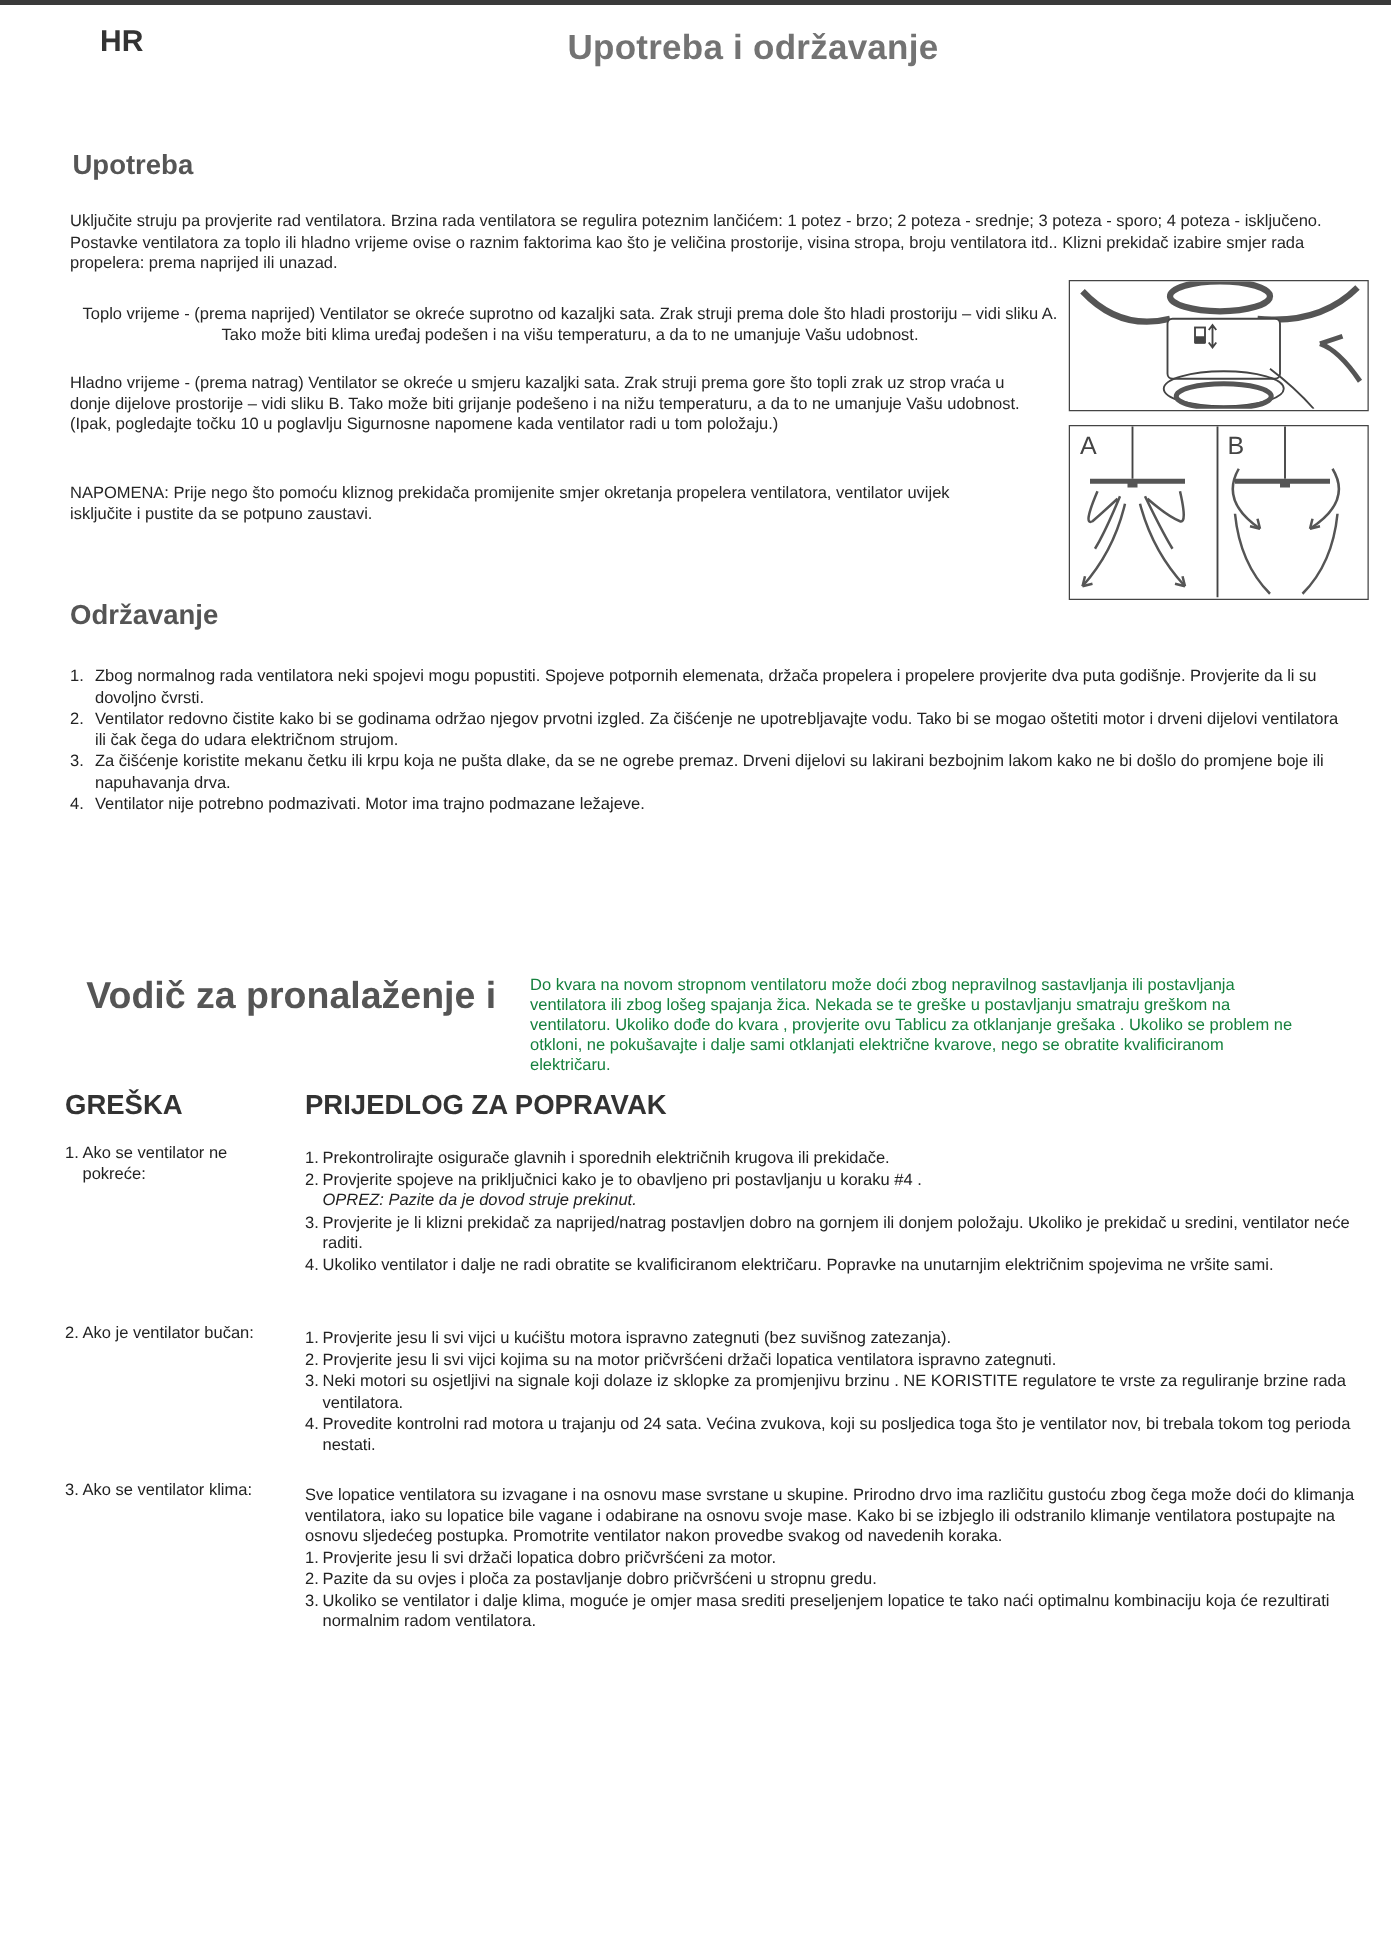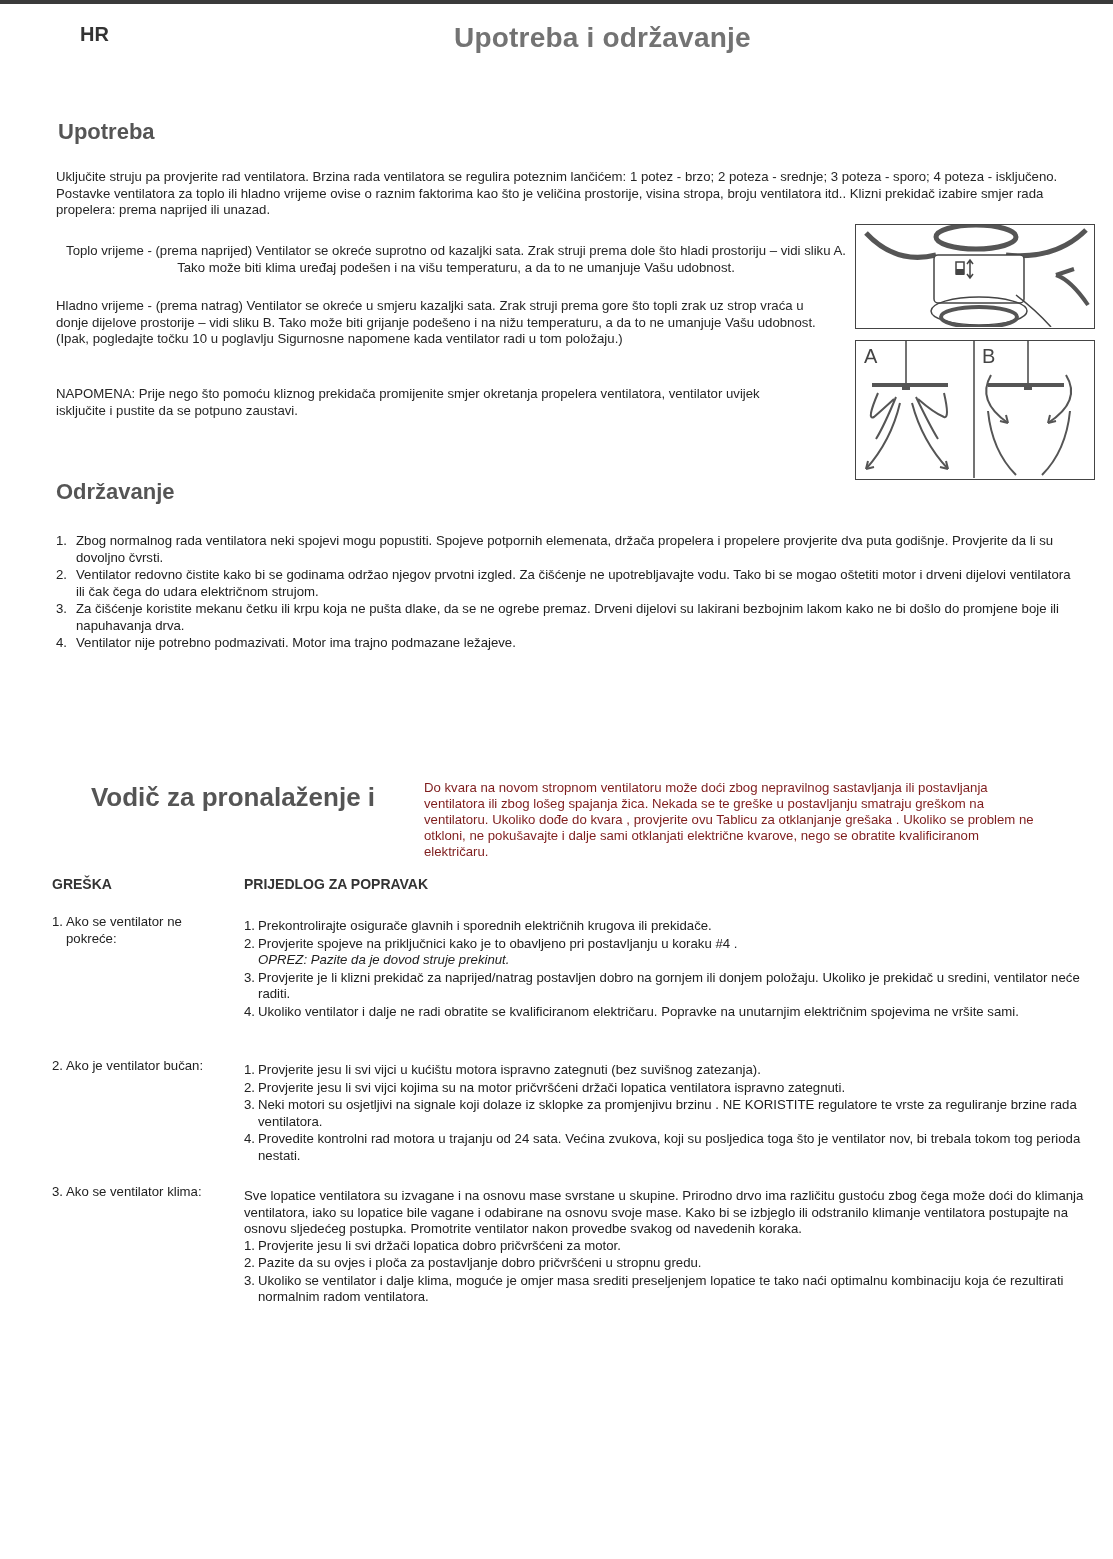--- a/index.html
+++ b/index.html
@@ -1,35 +1,35 @@
 <!DOCTYPE html>
 <html><head>
   <meta charset="utf-8">
   <style>
     html, body { margin: 0; padding: 0; }
     body {
       width: 1113px; height: 1559px; background: #ffffff; position: relative; overflow: hidden;
       font-family: "Liberation Sans", sans-serif; color: #222; font-size: 13.2px; line-height: 16.5px;
     }
     .topbar { position: absolute; left: 0; top: 0; width: 1113px; height: 4px; background: #3a3a3a; }
-    .hr-label { position: absolute; left: 80px; top: 26px; font-size: 20px; font-weight: bold; color: #333; }
+    .hr-label { position: absolute; left: 80px; top: 26px; font-size: 24px; font-weight: bold; color: #333; }
     .page-title { position: absolute; left: 454px; top: 30px; font-size: 28px; font-weight: bold; color: #737373; letter-spacing: 0.2px; }
     h2.section { position: absolute; margin: 0; font-size: 22px; font-weight: bold; color: #555; }
     .p { position: absolute; margin: 0; color: #262626; }
     .w-full { width: 1030px; }
     .numlist { position: absolute; margin: 0; padding: 0; list-style: none; }
     .numlist li { position: relative; padding-left: 20px; margin: 0 0 1px 0; }
     .numlist li .n { position: absolute; left: 0; top: 0; }
     .figure-top { position: absolute; left: 855px; top: 224px; width: 240px; height: 105px; border: 1.5px solid #444; box-sizing: border-box; background: #fff; overflow: hidden; }
     .figure-ab { position: absolute; left: 855px; top: 340px; width: 240px; height: 140px; border: 1.5px solid #444; box-sizing: border-box; background: #fff; }
     .figure-ab svg, .figure-top svg { display: block; }
     .panel-label { font-family: "Liberation Sans", sans-serif; font-size: 20px; fill: #444; }
-    .tg-title { position: absolute; left: 62px; top: 778px; width: 342px; text-align: center; font-size: 26px; line-height: 38px; font-weight: bold; color: #555; }
-    .tg-intro { position: absolute; left: 424px; top: 780px; width: 620px; font-size: 13.2px; line-height: 16px; color: #7f1d1d; }
-    .col-head { position: absolute; top: 876px; font-size: 14px; font-weight: bold; color: #333; }
+    .tg-title { position: absolute; left: 62px; top: 778px; width: 342px; text-align: center; font-size: 30px; line-height: 38px; font-weight: bold; color: #555; }
+    .tg-intro { position: absolute; left: 424px; top: 780px; width: 620px; font-size: 13.2px; line-height: 16px; color: #15803d; }
+    .col-head { position: absolute; top: 876px; font-size: 22px; font-weight: bold; color: #333; }
     .fault { position: absolute; left: 52px; width: 170px; }
     .fault .n { position: absolute; left: 0; top: 0; }
     .fault .t { padding-left: 14px; display: block; }
     .fix { position: absolute; left: 244px; width: 850px; }
     .fix p { margin: 0; }
     .fix ol { margin: 0; padding: 0; list-style: none; }
     .fix ol li { position: relative; padding-left: 14px; margin: 0 0 1px 0; }
     .fix ol li .n { position: absolute; left: 0; top: 0; }
     .fix .sub { display: block; font-style: italic; }
   </style>

